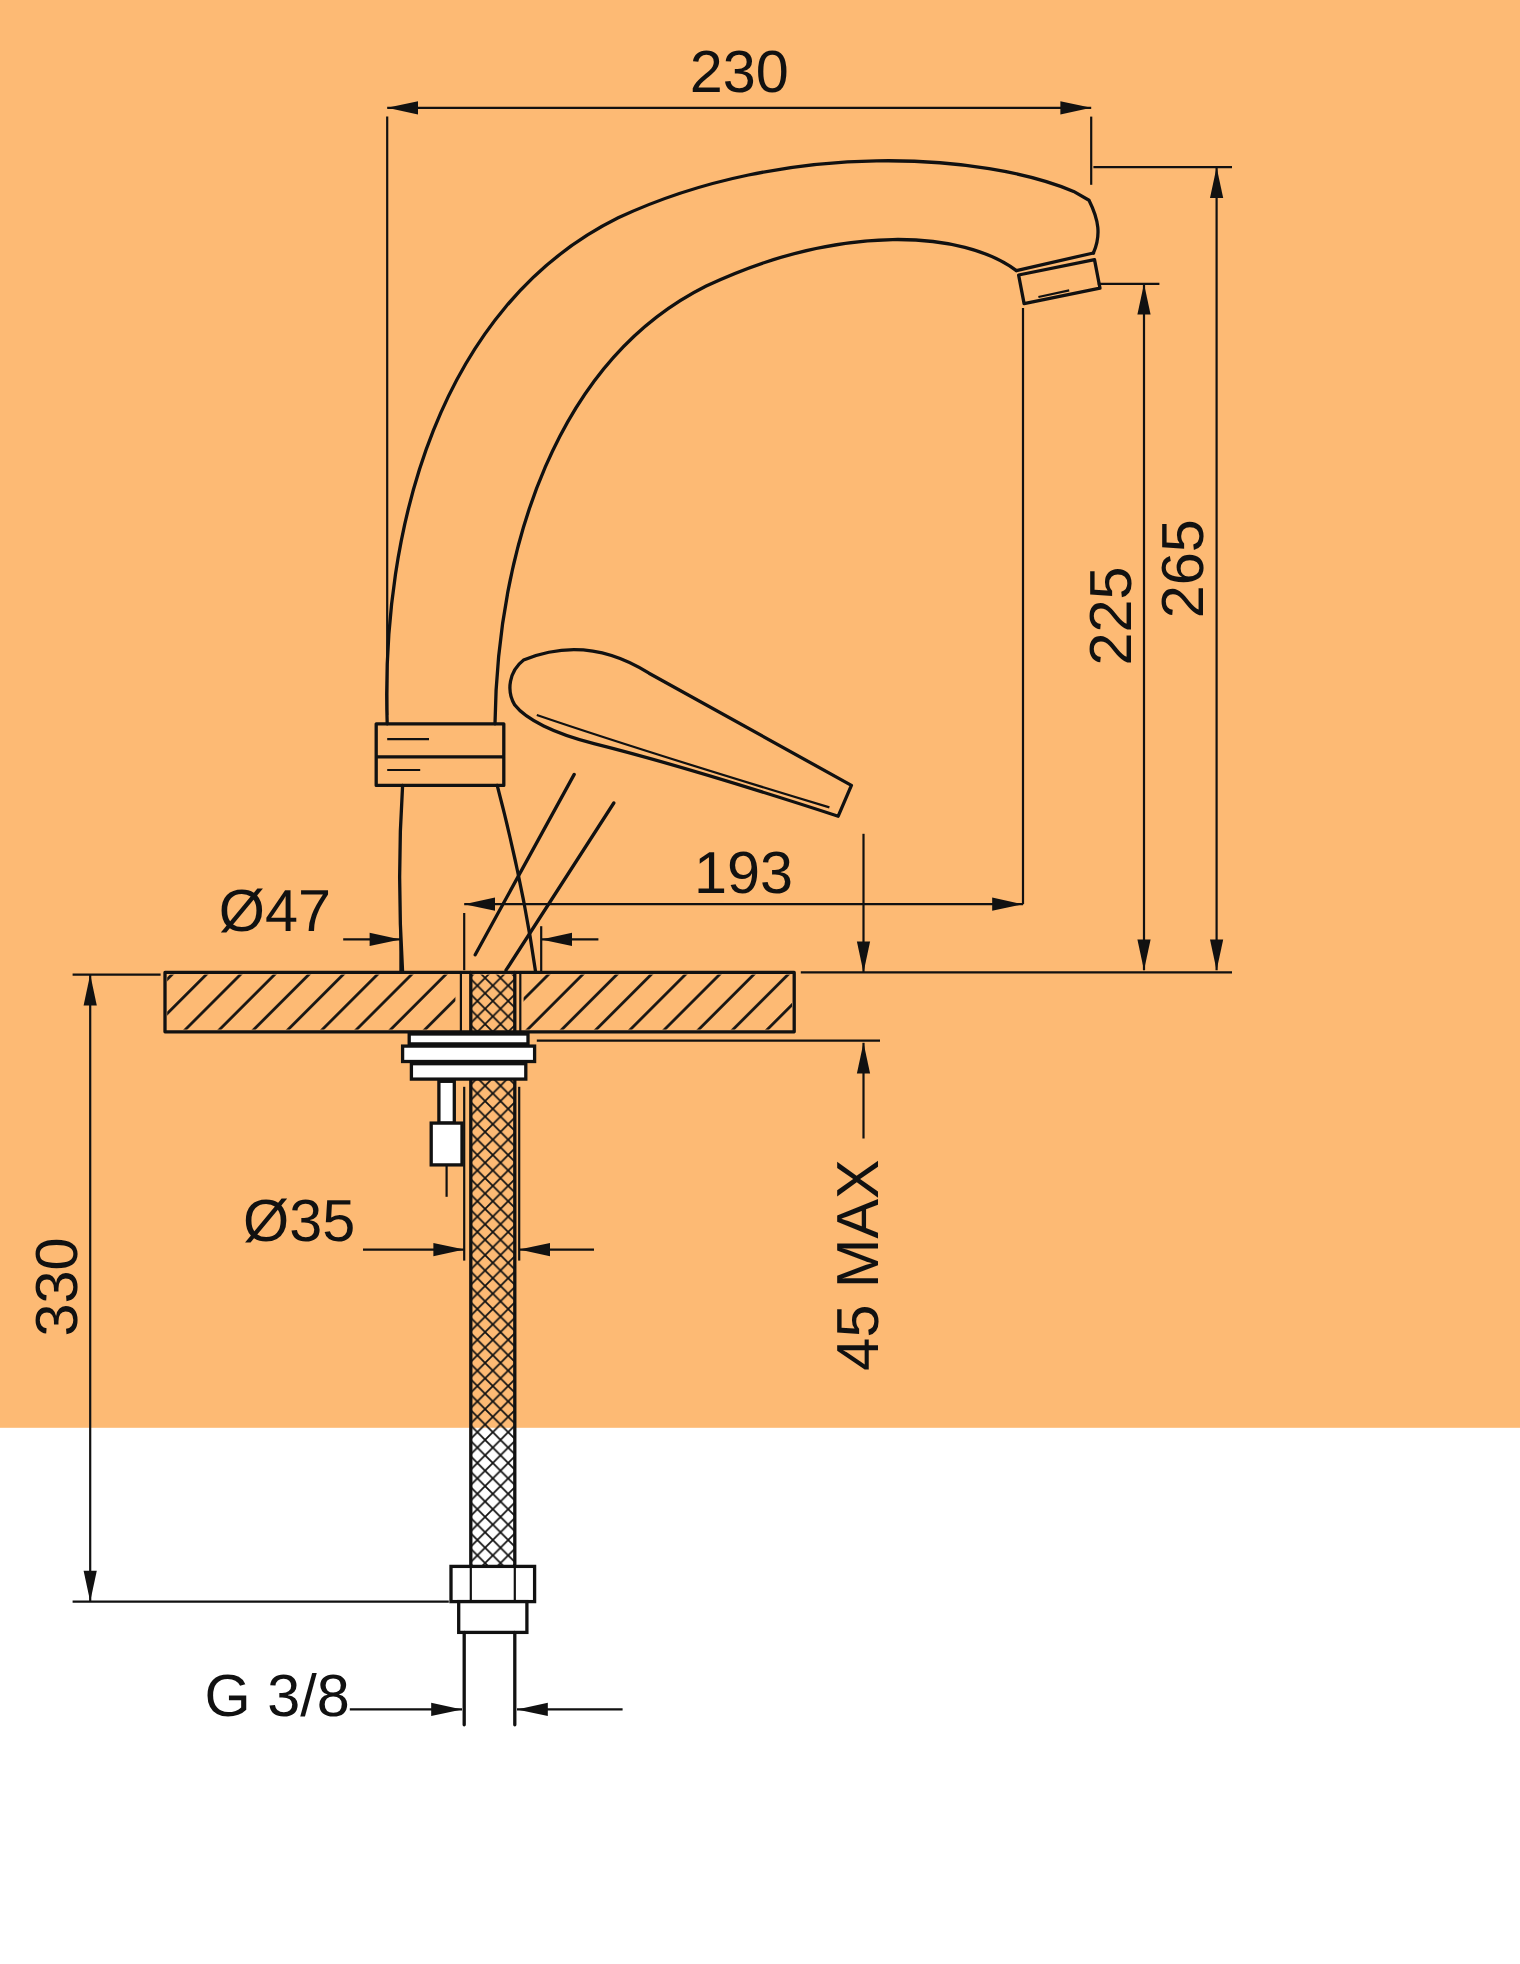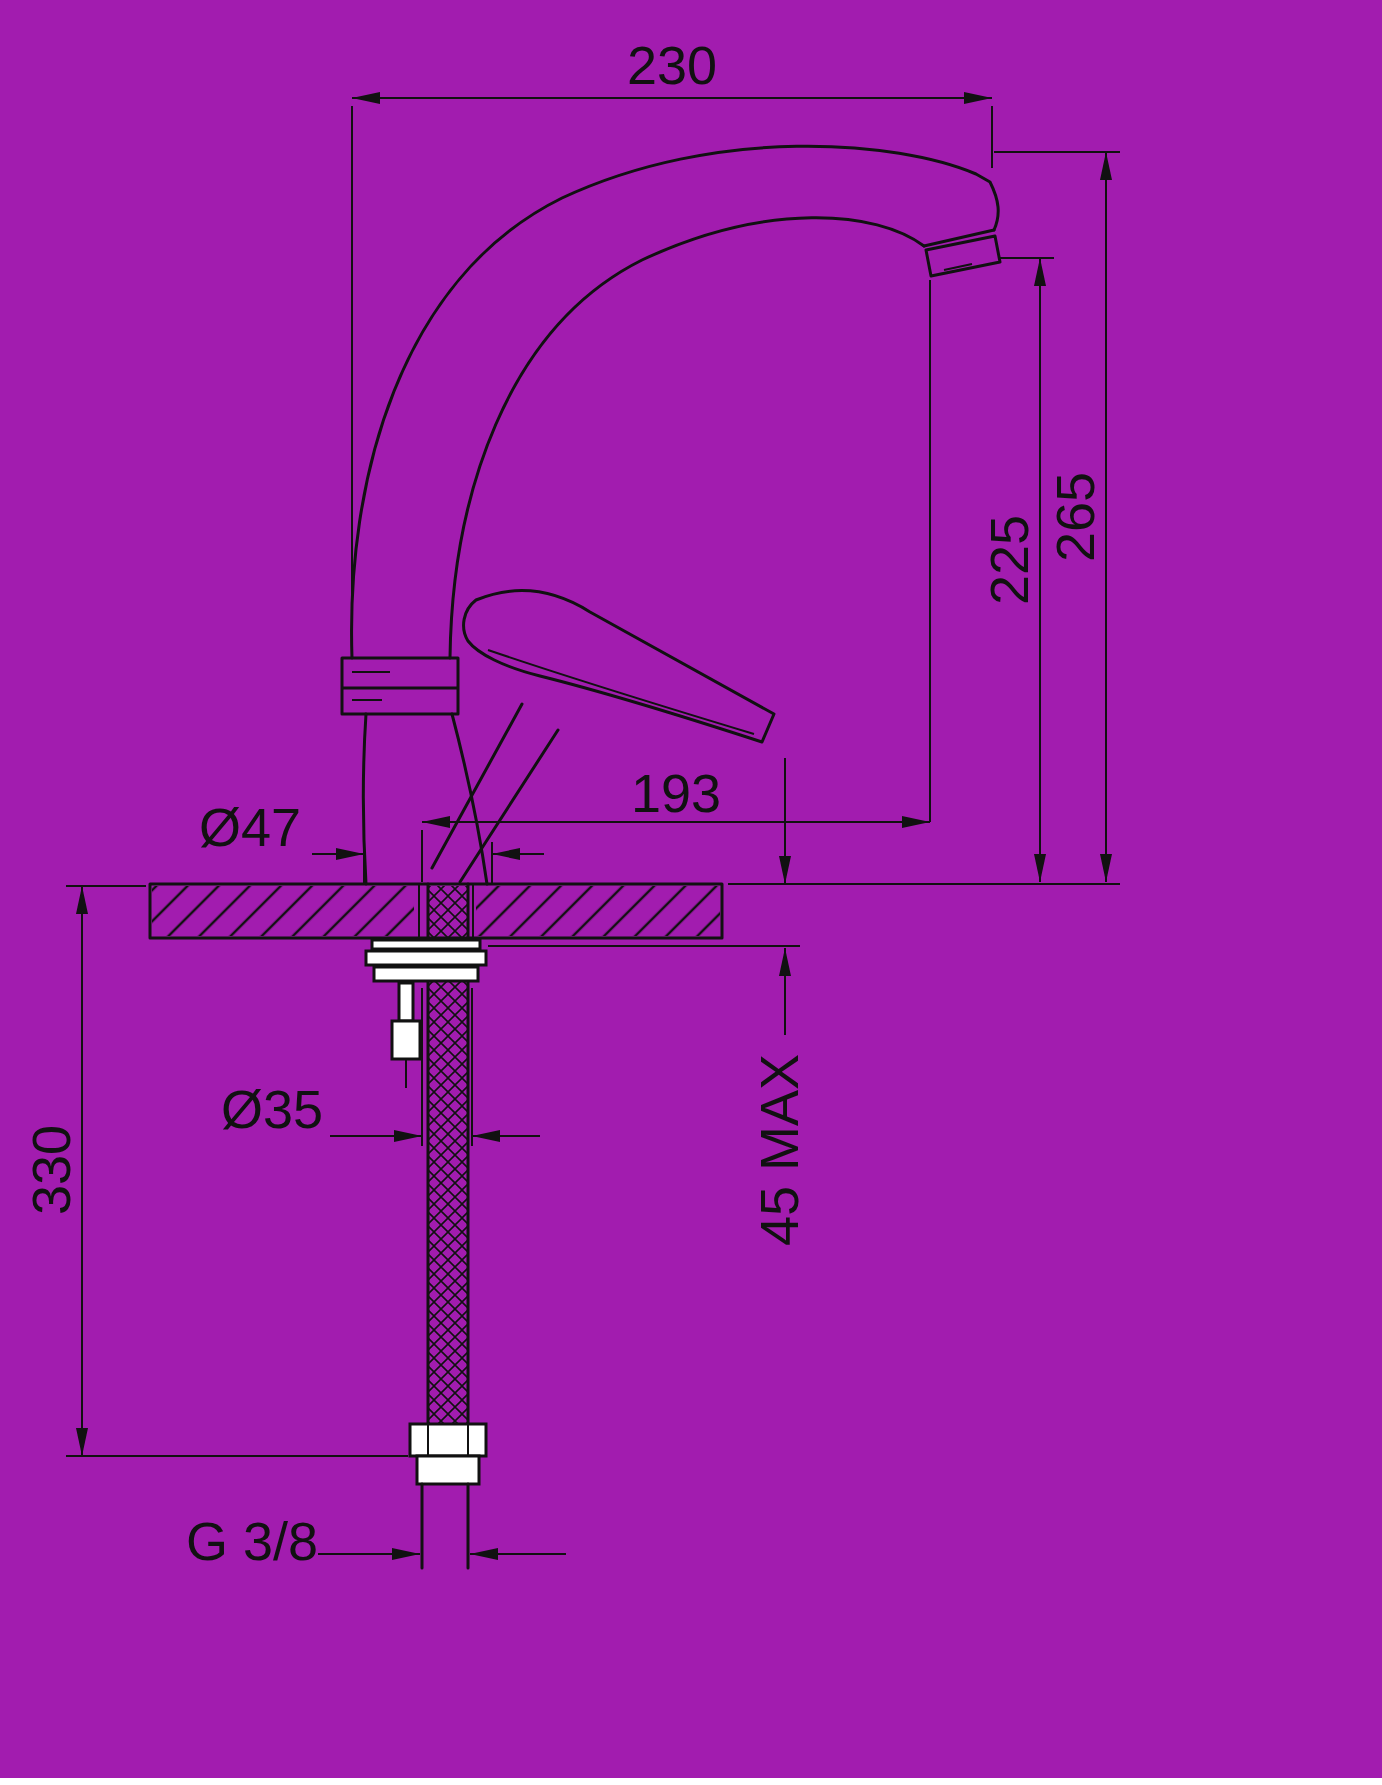--- a/index.html
+++ b/index.html
@@ -5,22 +5,22 @@
   html, body {
     margin: 0;
     padding: 0;
     background: #ffffff;
     width: 1382px;
     height: 1785px;
     font-family: "Liberation Sans", sans-serif;
   }
   #stage {
     width: 1382px;
-    height: 1778px;
-    background: #a21caf;
+    height: 1298px;
+    background: #fdba74;
     position: relative;
   }
   svg { display: block; }
   .outline { stroke: #111111; stroke-width: 3; fill: none; stroke-linejoin: round; stroke-linecap: round; }
   .thin    { stroke: #111111; stroke-width: 2; fill: none; }
   .dim     { stroke: #111111; stroke-width: 2; fill: none; }
   .white   { fill: #ffffff; stroke: #111111; stroke-width: 3; }
   .dimtext { font-family: "Liberation Sans", sans-serif; font-size: 54px; fill: #111111; }
 </style>
 </head>

